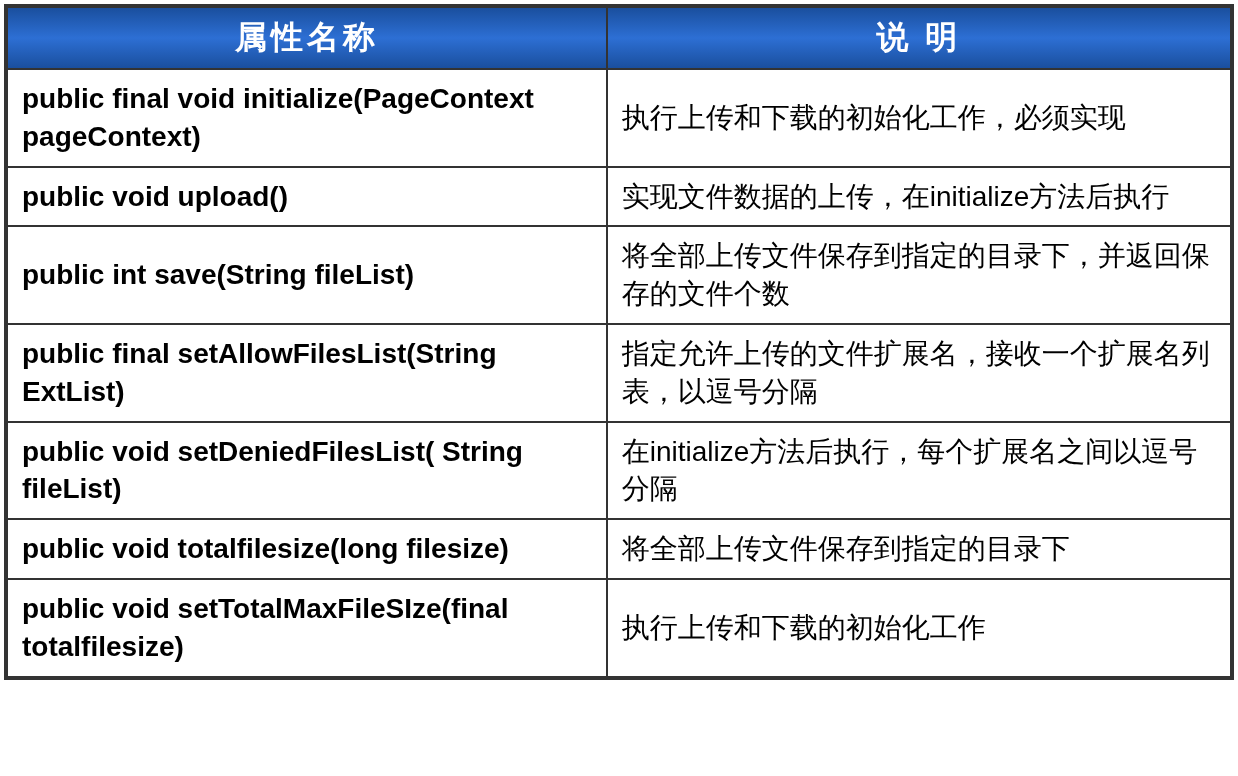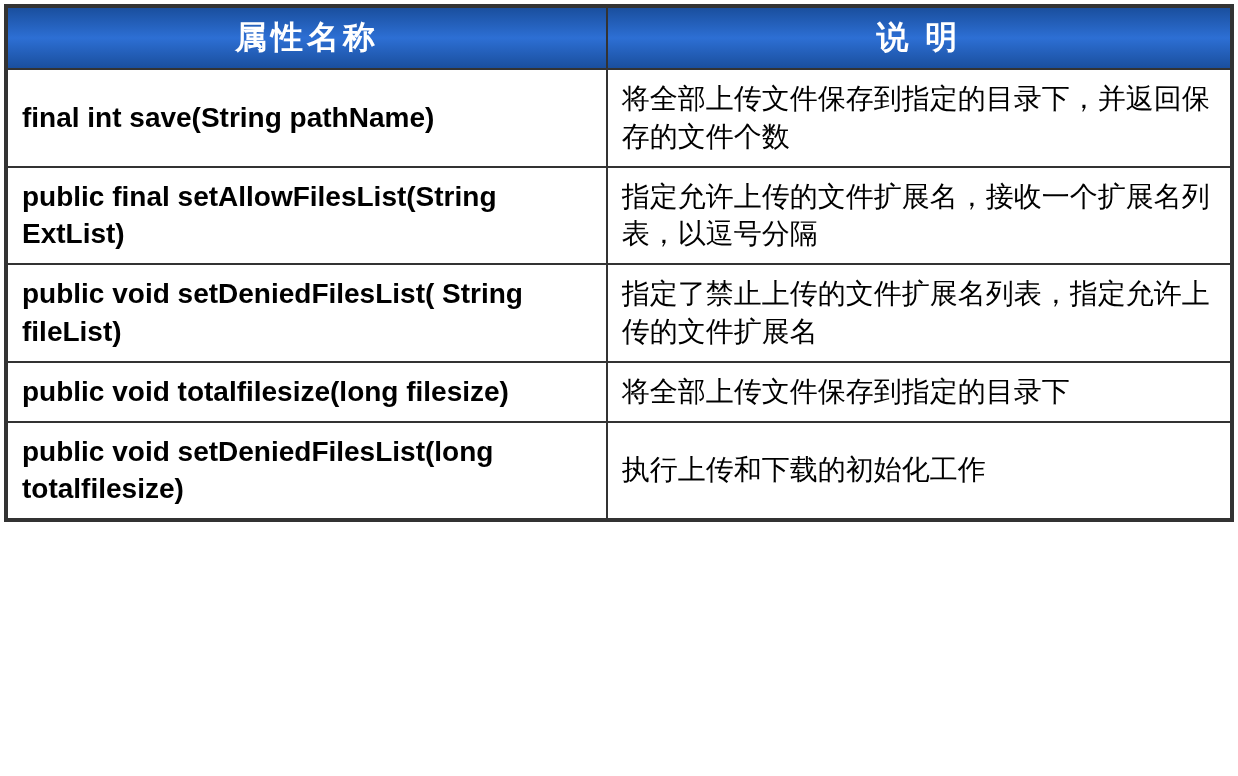--- a/index.html
+++ b/index.html
@@ -62,34 +62,42 @@
 <div class="table-container">
   <table>
     <thead>
       <tr>
         <th>属性名称</th>
         <th>说 明</th>
       </tr>
     </thead>
     <tbody>
       <tr>
-        <td class="method-col">final int save(String pathName)</td>
+        <td class="method-col">public final void initialize(PageContext pageContext)</td>
+        <td class="desc-col">执行上传和下载的初始化工作，必须实现</td>
+      </tr>
+      <tr>
+        <td class="method-col">public void upload()</td>
+        <td class="desc-col">实现文件数据的上传，在initialize方法后执行</td>
+      </tr>
+      <tr>
+        <td class="method-col">public int save(String fileList)</td>
         <td class="desc-col">将全部上传文件保存到指定的目录下，并返回保存的文件个数</td>
       </tr>
       <tr>
         <td class="method-col">public final setAllowFilesList(String ExtList)</td>
         <td class="desc-col">指定允许上传的文件扩展名，接收一个扩展名列表，以逗号分隔</td>
       </tr>
       <tr>
         <td class="method-col">public void setDeniedFilesList( String  fileList)</td>
-        <td class="desc-col">指定了禁止上传的文件扩展名列表，指定允许上传的文件扩展名</td>
+        <td class="desc-col">在initialize方法后执行，每个扩展名之间以逗号分隔</td>
       </tr>
       <tr>
         <td class="method-col">public void totalfilesize(long filesize)</td>
         <td class="desc-col">将全部上传文件保存到指定的目录下</td>
       </tr>
       <tr>
-        <td class="method-col">public  void setDeniedFilesList(long totalfilesize)</td>
+        <td class="method-col">public  void setTotalMaxFileSIze(final totalfilesize)</td>
         <td class="desc-col">执行上传和下载的初始化工作</td>
       </tr>
     </tbody>
   </table>
 </div>
 
 </body></html>

